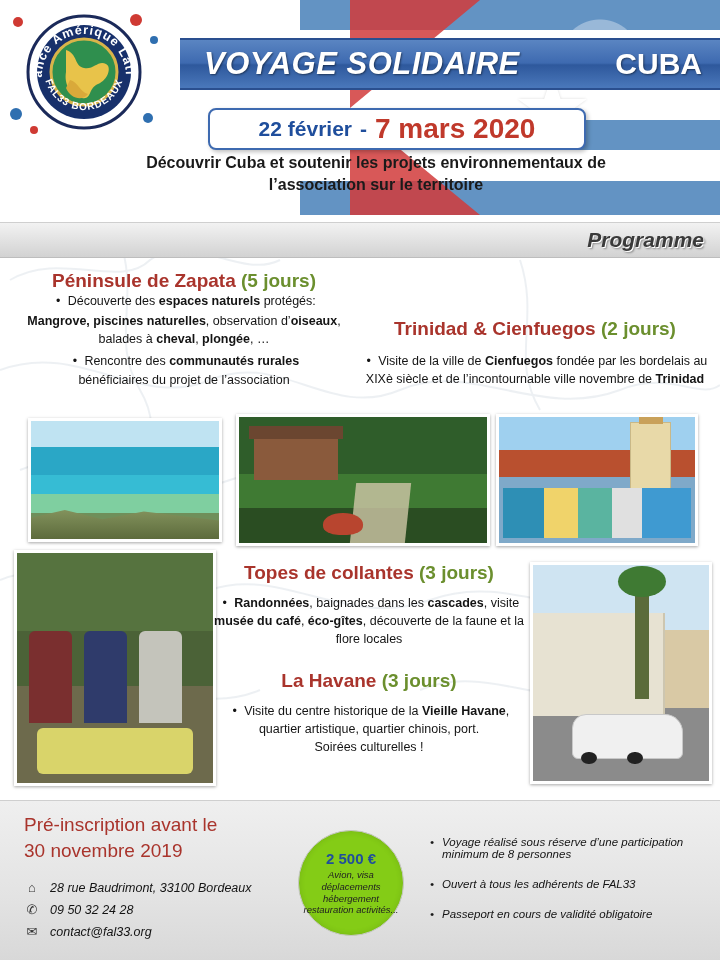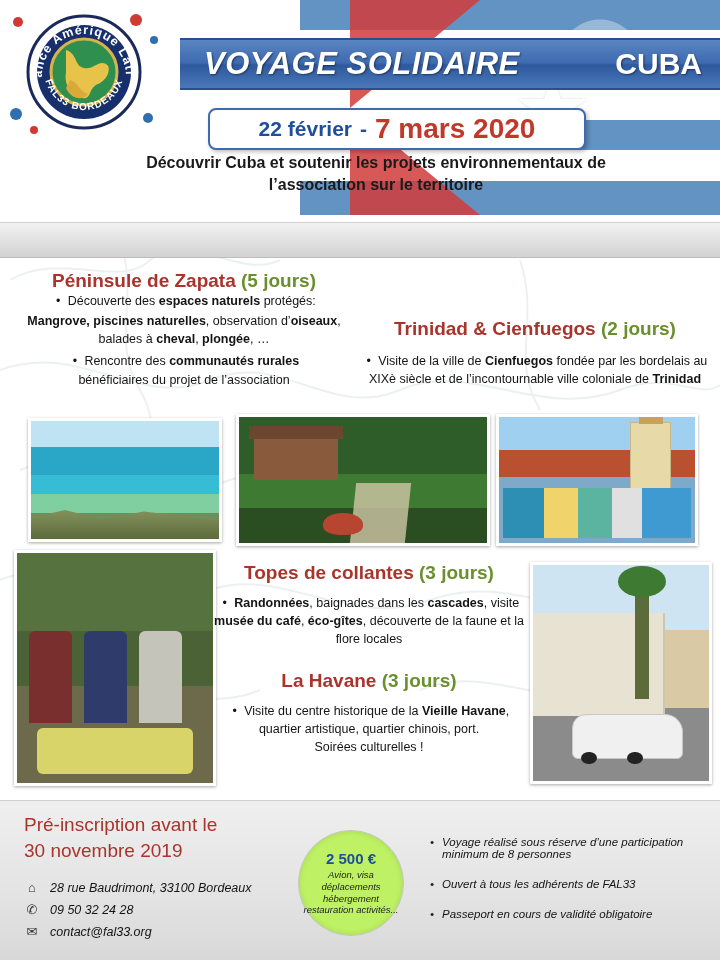--- a/index.html
+++ b/index.html
@@ -180,21 +180,21 @@
   .pre-date{
     position:absolute;left:24px;top:840px;width:250px;
     font-size:19px;color:#a9342c;
   }
   .contact{position:absolute;left:24px;top:880px;width:300px;font-size:12.5px;color:#141414;font-style:italic;}
   .contact .line{display:flex;align-items:center;gap:10px;margin-bottom:7px;}
   .contact .ic{width:16px;text-align:center;font-size:13px;color:#333;font-style:normal;}
 
   .price-circle{
     position:absolute;left:298px;top:830px;width:104px;height:104px;border-radius:50%;
-    background:#bef264;border:1px solid #c6c6c6;box-shadow:inset 0 0 6px rgba(0,0,0,.12);
+    background:#84cc16;border:1px solid #c6c6c6;box-shadow:inset 0 0 6px rgba(0,0,0,.12);
     display:flex;flex-direction:column;align-items:center;justify-content:center;text-align:center;
   }
   .price-val{font-size:15px;font-weight:bold;color:#1f4e9c;margin-bottom:2px;}
   .price-txt{font-size:9.5px;color:#222;line-height:1.25;font-style:italic;}
 
   .notes{position:absolute;left:430px;top:836px;width:284px;font-size:11.5px;color:#141414;font-style:italic;}
   .notes .n{display:flex;gap:8px;margin-bottom:18px;}
   .notes .dot{color:#1a1a1a;}
 </style>
 </head>
@@ -252,20 +252,21 @@
       </text>
       <path id="arcTop" d="M 34 66 A 42 42 0 0 1 118 66" fill="none"></path>
       <text font-family="Liberation Sans, sans-serif" font-size="10" font-weight="bold" fill="#ffffff" letter-spacing="1">
         <textPath href="#arcBot" startOffset="50%" text-anchor="middle">FAL33 BORDEAUX</textPath>
       </text>
       <path id="arcBot" d="M 36 60 A 40 40 0 0 0 116 60" fill="none"></path>
     </svg>
   </div>
 
   <div class="prog-bar"></div>
+  <div class="prog-text">Programme</div>
 
   <div class="content">
 
     <div class="col-left">
       <h2 class="sect">
         <span>Péninsule de Zapata</span>
         <span class="days">(5 jours)</span>
       </h2>
       <div class="body-txt zapata-l1">
         <span class="bullet">•</span>
@@ -286,21 +287,21 @@
 
     <div class="col-right">
       <h2 class="sect">
         <span>Trinidad &amp; Cienfuegos</span>
         <span class="days">(2 jours)</span>
       </h2>
       <div class="body-txt" style="margin-top:12px">
         <span class="bullet">•</span>
         <span>Visite de la ville de</span>
         <b>Cienfuegos</b>
-        <span>fondée par les bordelais au XIXè siècle et de l’incontournable  ville coloniale de</span>
+        <span>fondée par les bordelais au XIXè siècle et de l’incontournable  ville novembre de</span>
         <b>Trinidad</b>
       </div>
     </div>
 
     <div class="photo ph1">
         <div class="beach">
           <div class="rock"></div>
         </div>
       </div>
     <div class="photo ph2">

